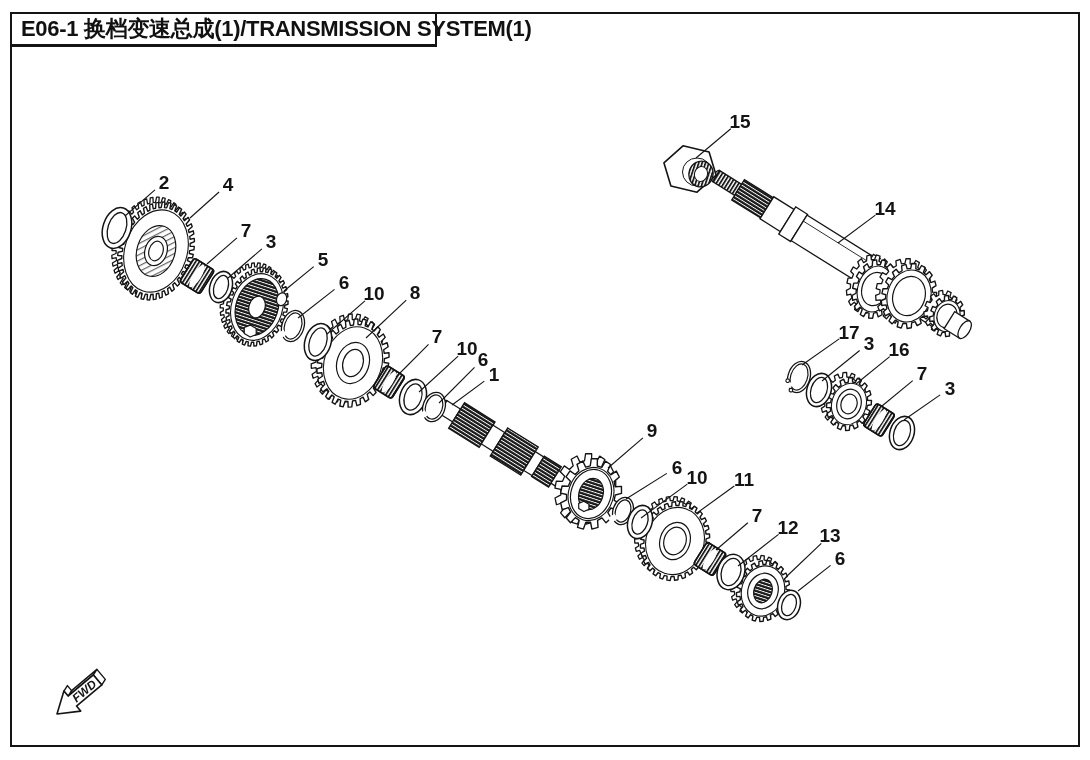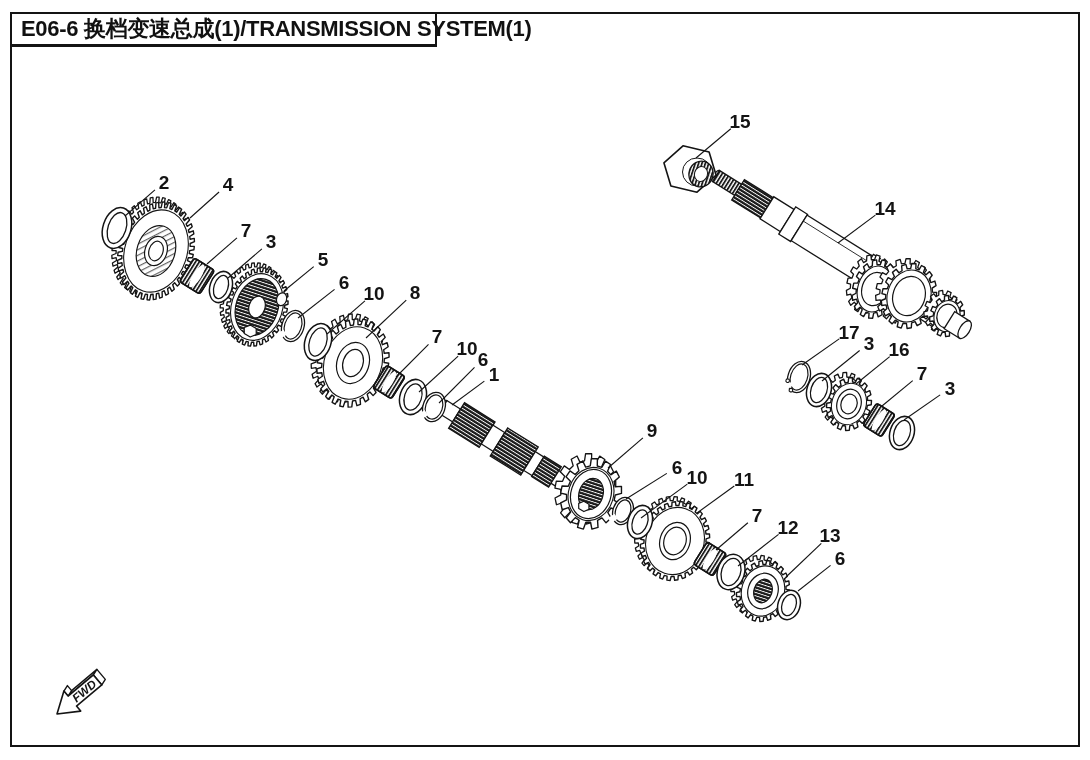--- a/index.html
+++ b/index.html
@@ -17,21 +17,21 @@
                font-size:19px;font-weight:bold;fill:#141414;}
   text.fwd{font-family:"Liberation Sans","DejaVu Sans",sans-serif;
            font-size:12px;font-weight:bold;font-style:italic;fill:#141414;}
 </style>
 </head>
 <body>
 
 <div class="page">
   <div class="frame"></div>
   <div class="title-box">
-    <span>E06-6 换档变速总成(1)/TRANSMISSION SYSTEM(1)</span>
+    <span>E06-1 换档变速总成(1)/TRANSMISSION SYSTEM(1)</span>
   </div>
 
   <svg class="diagram" width="1090" height="760" viewBox="0 0 1090 760">
     <defs>
       <pattern id="p-spline" patternUnits="userSpaceOnUse" width="6" height="3.2">
         <rect width="6" height="3.2" fill="#1a1a1a"></rect>
         <rect width="6" height="0.9" fill="#ffffff"></rect>
       </pattern>
       <pattern id="p-rib" patternUnits="userSpaceOnUse" width="3.2" height="6">
         <rect width="3.2" height="6" fill="#ffffff"></rect>

